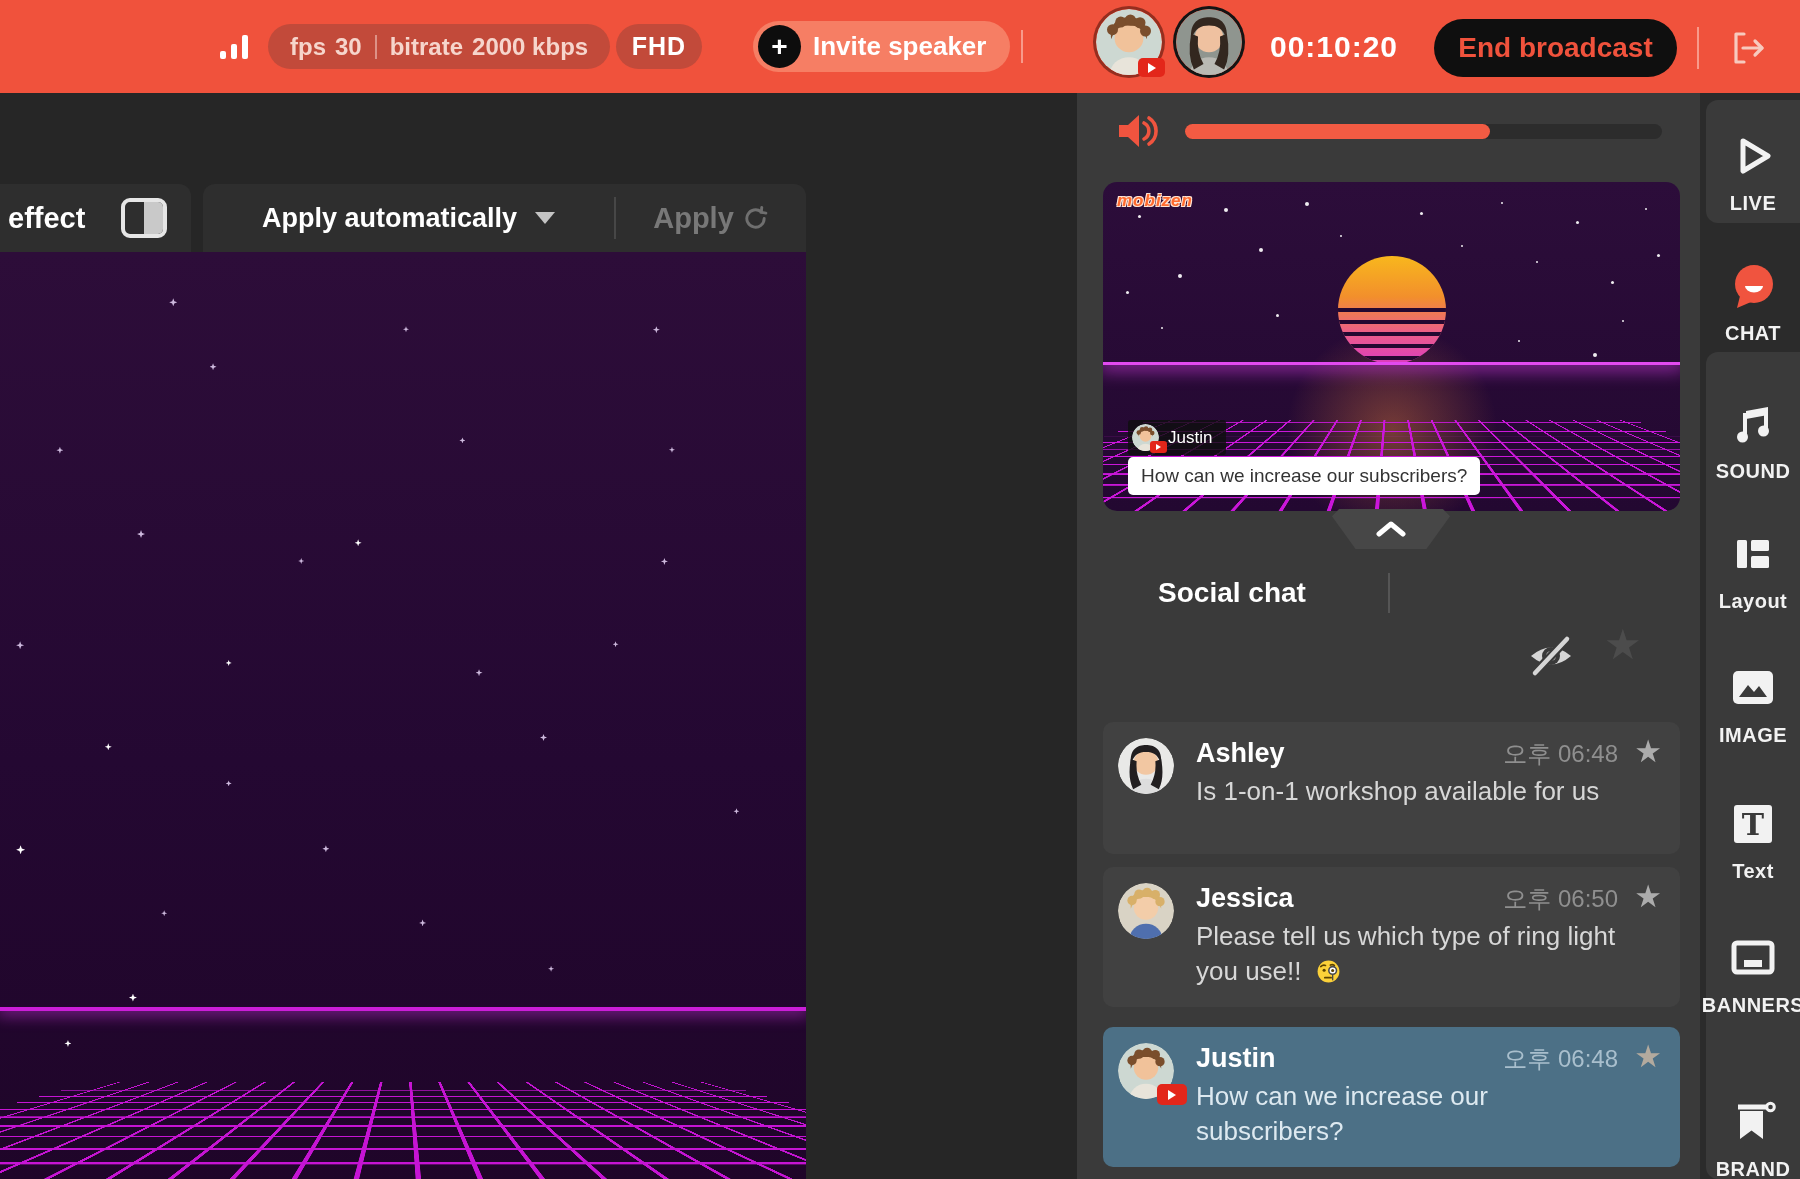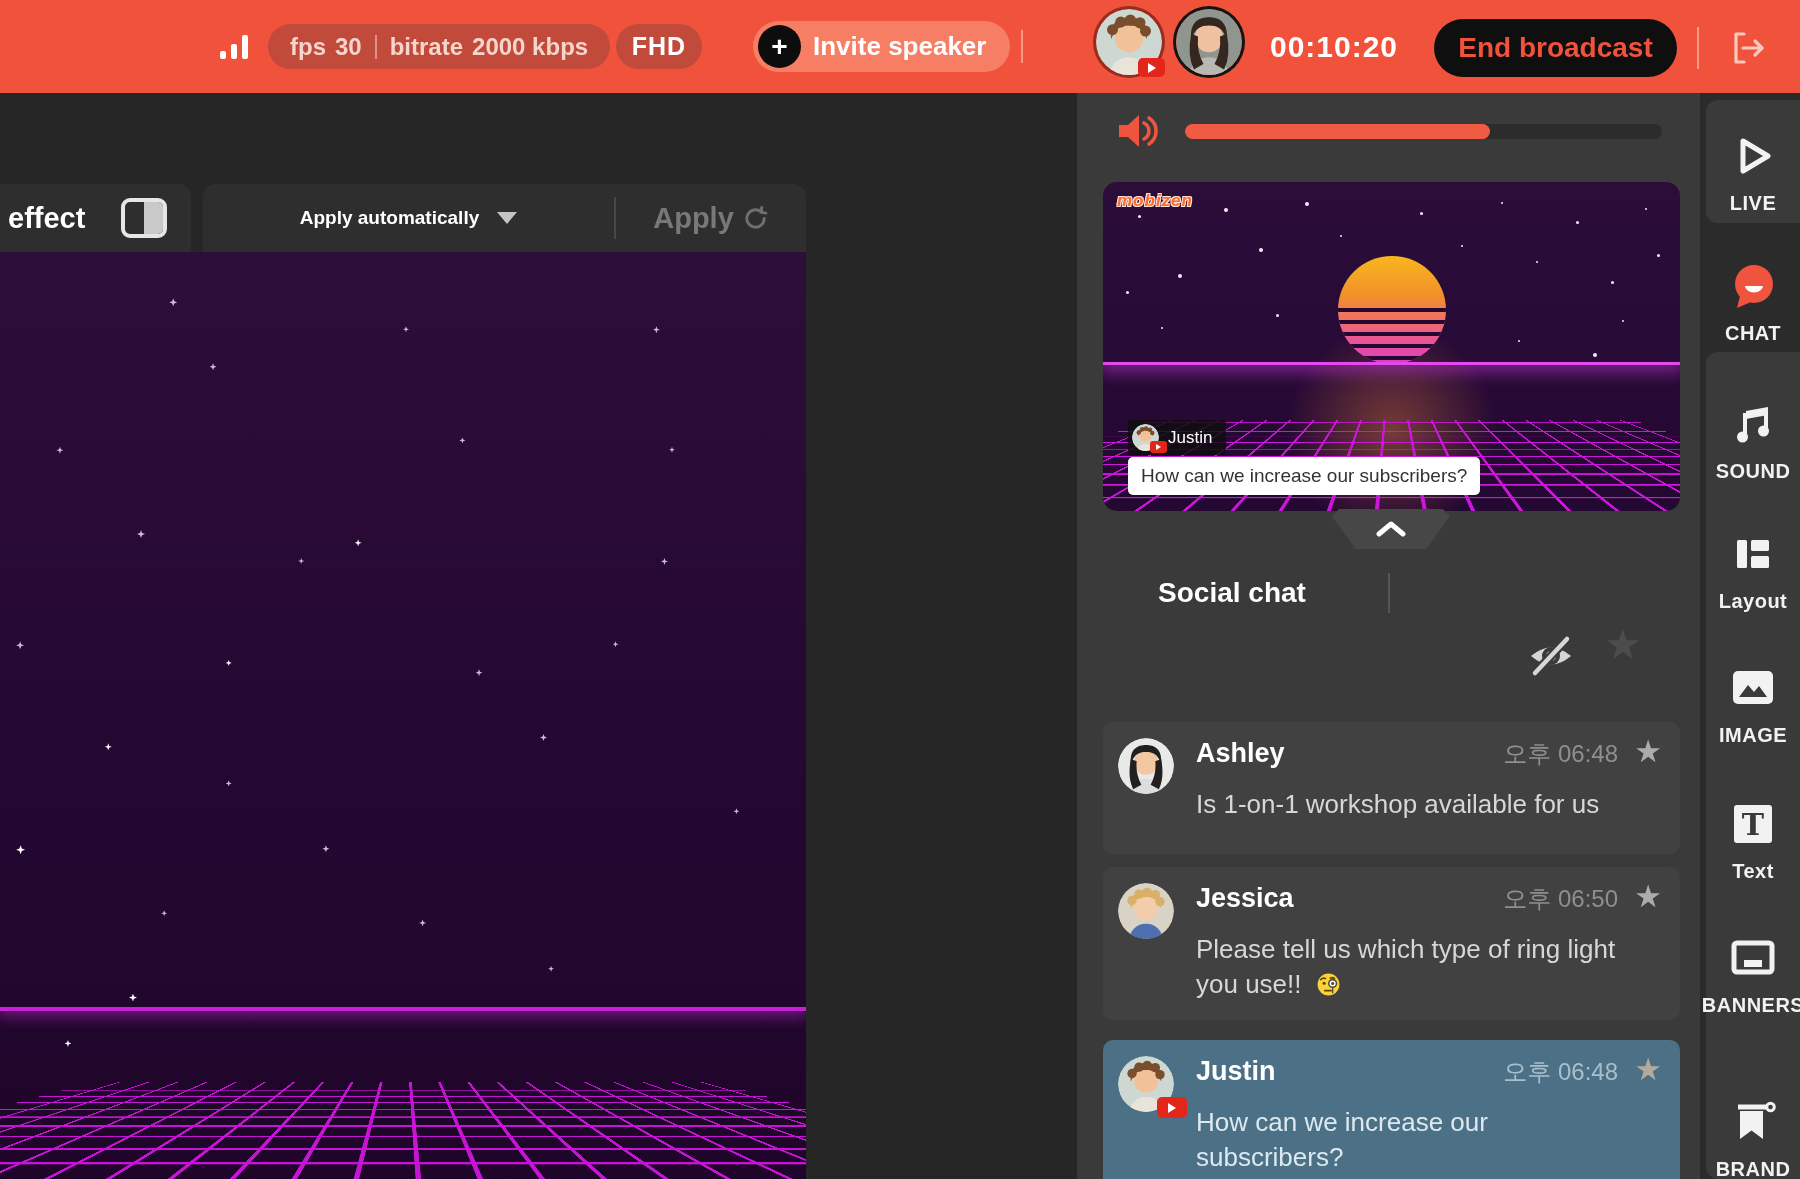--- a/index.html
+++ b/index.html
@@ -44,21 +44,21 @@
 
   
   .effect-panel { position:absolute; left:0; top:184px; width:191px; height:68px; background:#2e2e2e;
     border-radius:0 12px 0 0; display:flex; align-items:center; padding:0 24px 0 8px; z-index:5; }
   .effect-label { color:#fff; font-size:29px; font-weight:bold; }
   .toggle-ico { margin-left:auto; width:46px; height:40px; border:4px solid #e6e6e6; border-radius:9px; position:relative; overflow:hidden; }
   .toggle-ico i { position:absolute; right:0; top:0; bottom:0; width:50%; background:#c9c9c9; }
   .apply-panel { position:absolute; left:203px; top:184px; width:603px; height:68px; background:#2e2e2e;
     border-radius:12px 12px 0 0; display:flex; align-items:center; z-index:5; }
   .apply-auto { flex:1; display:flex; align-items:center; justify-content:center; gap:18px; cursor:pointer; }
-  .apply-auto .lbl { color:#fff; font-size:19px; font-weight:bold; }
+  .apply-auto .lbl { color:#fff; font-size:27px; font-weight:bold; }
   .caret-down { width:0; height:0; border-left:10px solid transparent; border-right:10px solid transparent; border-top:12px solid #c4c4c4; }
   .apply-div { width:2px; height:42px; background:#474747; }
   .apply-btn { width:190px; display:flex; align-items:center; justify-content:center; gap:8px; cursor:default; }
   .apply-btn .lbl { color:#787878; font-size:29px; font-weight:bold; }
 
   
   .canvas { position:absolute; left:0; top:252px; width:806px; height:927px; overflow:hidden;
     background:linear-gradient(180deg,#2d0d39 0%,#240832 55%,#1f0529 100%); }
   .star { position:absolute; background:#d9c8e6;
     clip-path:polygon(50% 0,63% 37%,100% 50%,63% 63%,50% 100%,37% 63%,0 50%,37% 37%); }
@@ -127,21 +127,21 @@
   .msg-avatar { position:absolute; left:15px; top:16px; width:56px; height:56px; }
   .msg-avatar .ring { position:absolute; inset:0; border-radius:50%; overflow:hidden; }
   .msg-avatar svg { display:block; width:100%; height:100%; }
   .msg-avatar .yt-badge { position:absolute; right:-13px; bottom:-6px; width:30px; height:21px; }
   .msg-name { color:#fff; font-size:27px; font-weight:bold; line-height:34px; padding-right:180px;
     white-space:nowrap; overflow:hidden; }
   .msg-time { position:absolute; right:62px; top:16px; color:#8f8f8f; font-size:24px; line-height:32px; }
   .msg-card.highlight .msg-time { color:#a9bfcd; }
   .msg-star { position:absolute; right:18px; top:10px; font-size:31px; color:#acacac; line-height:40px; cursor:pointer; }
   .msg-card.highlight .msg-star { color:#b3aa9e; }
-  .msg-body { margin-top:17px; color:#d7d7d7; font-size:26px; line-height:35px; }
+  .msg-body { margin-top:4px; color:#d7d7d7; font-size:26px; line-height:35px; }
   .msg-card.highlight .msg-body { color:#dde9f0; }
   .msg-body .emoji { display:inline-block; vertical-align:-5px; margin-left:6px; }
 
   
   .sidebar { position:absolute; left:1700px; top:93px; width:100px; height:1086px; background:#2b2b2b; }
   .sb-bg { position:absolute; left:6px; width:94px; background:#3a3a3a; border-radius:12px 0 0 12px; }
   .sb-bg.g1 { top:7px; height:123px; }
   .sb-bg.g2 { top:259px; height:827px; }
   .sb-item { position:absolute; left:6px; width:94px; height:118px; display:flex; flex-direction:column;
     align-items:center; justify-content:center; gap:9px; cursor:pointer; }

